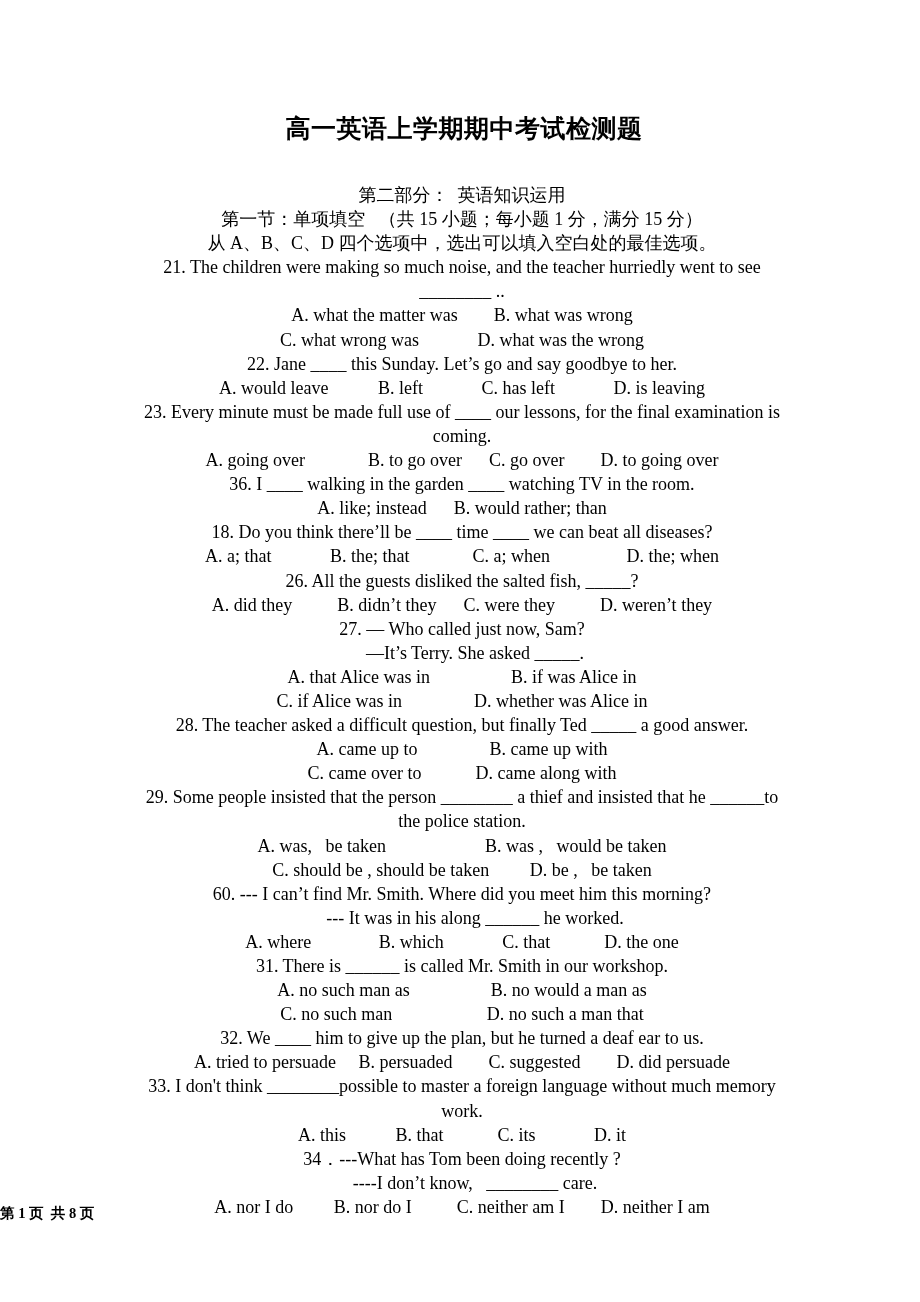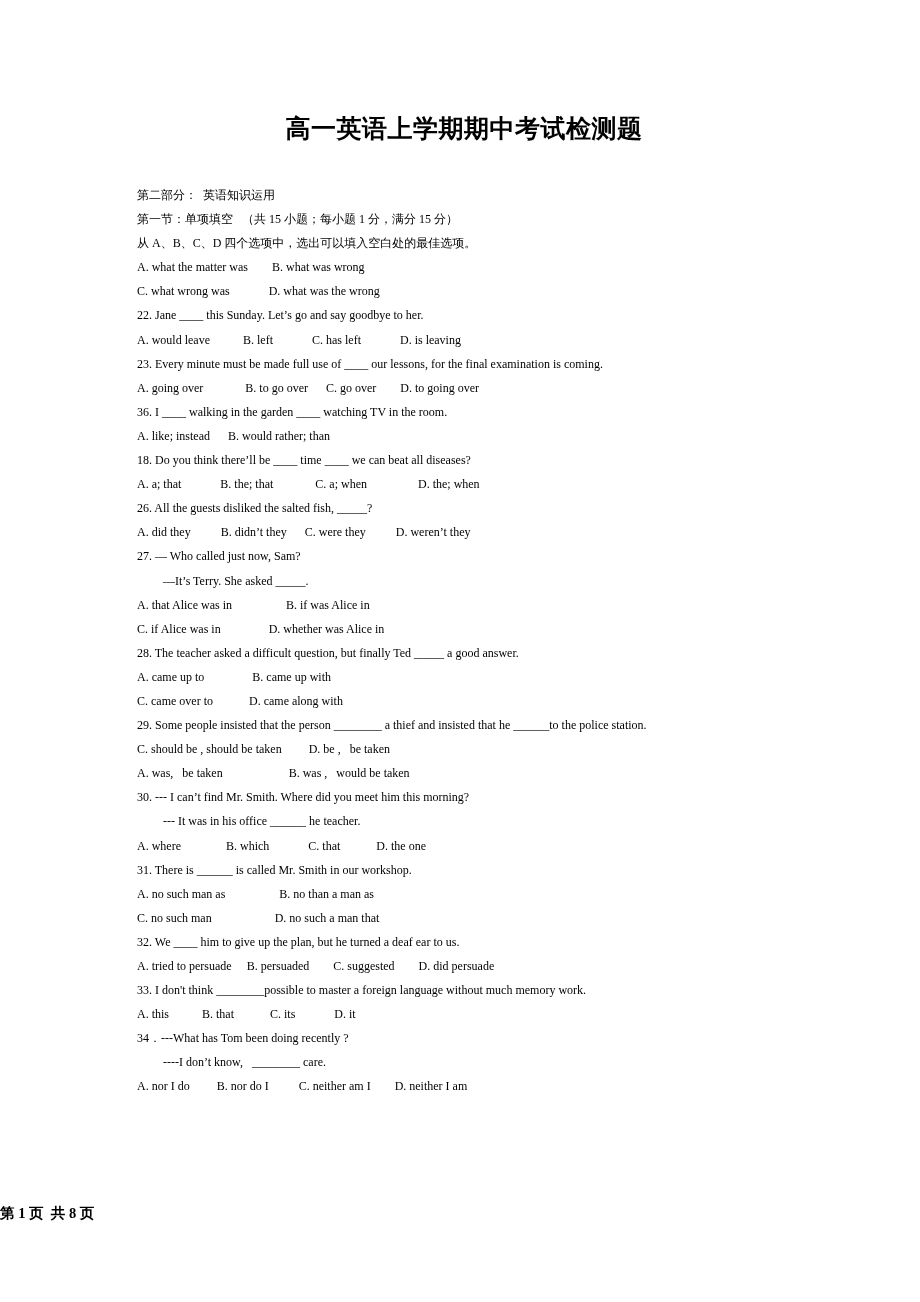--- a/index.html
+++ b/index.html
@@ -35,25 +35,26 @@
     line-height: 32px;
     white-space: nowrap;
   }
   .body-block {
     position: absolute;
     left: 137px;
     top: 183px;
     width: 650px;
   }
   .line {
-    font-size: 12px;
+    font-size: 18px;
     line-height: 24.1px;
     white-space: pre-wrap;
     word-spacing: 0px;
     min-height: 24.1px;
+    text-align: center;
   }
   .indent {
     padding-left: 26px;
   }
   .footer {
     position: absolute;
     left: 0;
     top: 1203px;
     width: 736px;
     text-align: left;
@@ -70,47 +71,48 @@
 
   <div class="doc-title">高一英语上学期期中考试检测题</div>
 
   <div class="body-block">
 
     <div class="line">第二部分：  英语知识运用</div>
     <div class="line">第一节：单项填空   （共 15 小题；每小题 1 分，满分 15 分）</div>
     <div class="line">从 A、B、C、D 四个选项中，选出可以填入空白处的最佳选项。</div>
 
     <div id="questions-container">
+        <div class="line">21. The children were making so much noise, and the teacher hurriedly went to see ________ ..</div>
         <div class="line">A. what the matter was        B. what was wrong</div>
         <div class="line">C. what wrong was             D. what was the wrong</div>
         <div class="line">22. Jane ____ this Sunday. Let’s go and say goodbye to her.</div>
         <div class="line">A. would leave           B. left             C. has left             D. is leaving</div>
         <div class="line">23. Every minute must be made full use of ____ our lessons, for the final examination is coming.</div>
         <div class="line">A. going over              B. to go over      C. go over        D. to going over</div>
         <div class="line">36. I ____ walking in the garden ____ watching TV in the room.</div>
         <div class="line">A. like; instead      B. would rather; than</div>
         <div class="line">18. Do you think there’ll be ____ time ____ we can beat all diseases?</div>
         <div class="line">A. a; that             B. the; that              C. a; when                 D. the; when</div>
         <div class="line">26. All the guests disliked the salted fish, _____?</div>
         <div class="line">A. did they          B. didn’t they      C. were they          D. weren’t they</div>
         <div class="line">27. — Who called just now, Sam?</div>
         <div class="line indent">—It’s Terry. She asked _____.</div>
         <div class="line">A. that Alice was in                  B. if was Alice in</div>
         <div class="line">C. if Alice was in                D. whether was Alice in</div>
         <div class="line">28. The teacher asked a difficult question, but finally Ted _____ a good answer.</div>
         <div class="line">A. came up to                B. came up with</div>
         <div class="line">C. came over to            D. came along with</div>
         <div class="line">29. Some people insisted that the person ________ a thief and insisted that he ______to the police station.</div>
+        <div class="line">A. was,   be taken                      B. was ,   would be taken</div>
         <div class="line">C. should be , should be taken         D. be ,   be taken</div>
-        <div class="line">A. was,   be taken                      B. was ,   would be taken</div>
-        <div class="line">30. --- I can’t find Mr. Smith. Where did you meet him this morning?</div>
-        <div class="line indent">--- It was in his office ______ he teacher.</div>
+        <div class="line">60. --- I can’t find Mr. Smith. Where did you meet him this morning?</div>
+        <div class="line indent">--- It was in his along ______ he worked.</div>
         <div class="line">A. where               B. which             C. that            D. the one</div>
         <div class="line">31. There is ______ is called Mr. Smith in our workshop.</div>
-        <div class="line">A. no such man as                  B. no than a man as</div>
+        <div class="line">A. no such man as                  B. no would a man as</div>
         <div class="line">C. no such man                     D. no such a man that</div>
         <div class="line">32. We ____ him to give up the plan, but he turned a deaf ear to us.</div>
         <div class="line">A. tried to persuade     B. persuaded        C. suggested        D. did persuade</div>
         <div class="line">33. I don't think ________possible to master a foreign language without much memory work.</div>
         <div class="line">A. this           B. that            C. its             D. it</div>
         <div class="line">34．---What has Tom been doing recently ?</div>
         <div class="line indent">----I don’t know,   ________ care.</div>
         <div class="line">A. nor I do         B. nor do I          C. neither am I        D. neither I am</div>
       </div>
 

